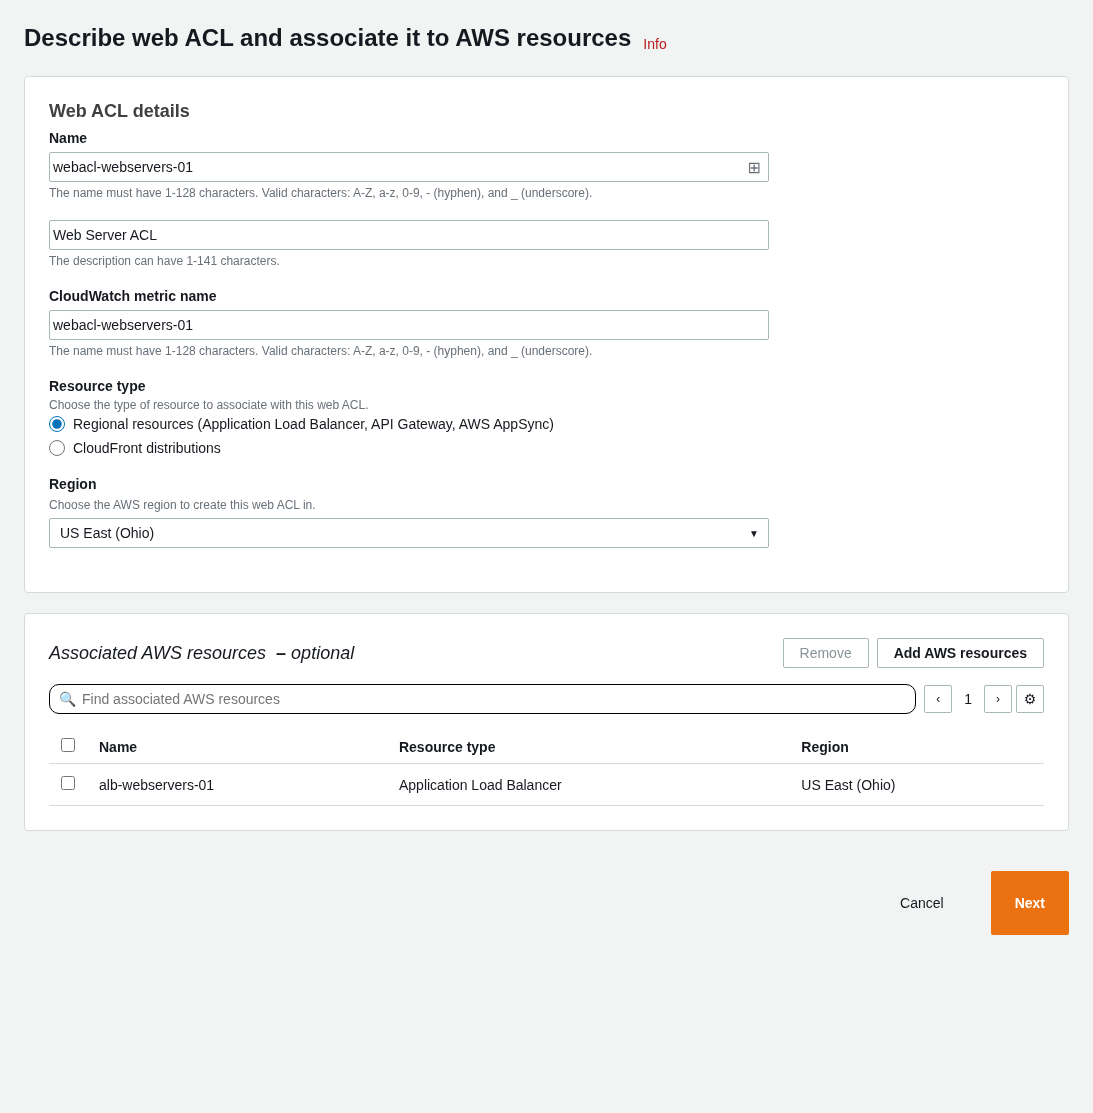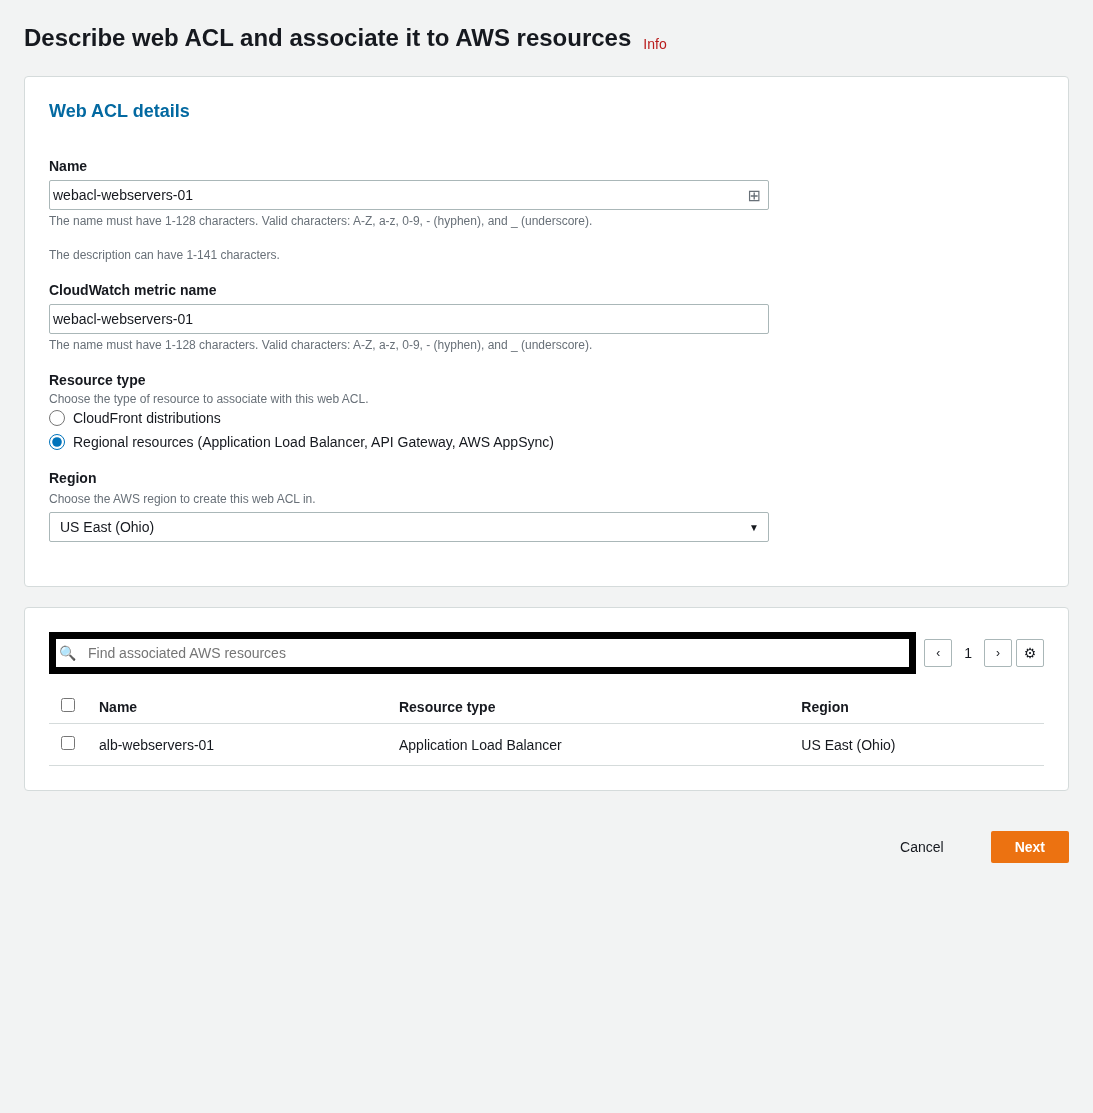--- a/index.html
+++ b/index.html
@@ -33,22 +33,22 @@
     .card {
       background: #fff;
       border: 1px solid #d5dbdb;
       border-radius: 4px;
       padding: 24px;
       margin-bottom: 20px;
     }
     .card-title {
       font-size: 18px;
       font-weight: 700;
-      color: #0369a1;
-      margin-bottom: 36px;
+      color: #404040;
+      margin-bottom: 8px;
     }
     .form-group {
       margin-bottom: 20px;
     }
     .form-label {
       display: block;
       font-size: 14px;
       font-weight: 700;
       color: #16191f;
       margin-bottom: 6px;
@@ -198,22 +198,22 @@
       position: absolute;
       left: 10px;
       top: 50%;
       transform: translateY(-50%);
       color: #687078;
       font-size: 14px;
     }
     .search-input {
       width: 100%;
       padding: 6px 10px 6px 32px;
-      border: 7px solid #000000;
-      border-radius: 0;
+      border: 1px solid #000000;
+      border-radius: 10px;
       font-size: 14px;
       color: #687078;
       background: #fff;
     }
     .pagination {
       display: flex;
       align-items: center;
       gap: 4px;
     }
     .page-btn {
@@ -288,21 +288,21 @@
     .btn-cancel {
       padding: 8px 20px;
       border: none;
       background: transparent;
       font-size: 14px;
       font-weight: 500;
       color: #16191f;
       cursor: pointer;
     }
     .btn-next {
-      padding: 8px 24px;
+      padding: 24px 24px;
       border: none;
       background: #ec7211;
       border-radius: 2px;
       font-size: 14px;
       font-weight: 700;
       color: #fff;
       cursor: pointer;
     }
   </style>
 </head>
@@ -319,56 +319,67 @@
   <div class="form-group">
     <label class="form-label">Name</label>
     <div class="name-input-wrapper">
       <input class="form-input" type="text" value="webacl-webservers-01" style="">
       <span class="input-icon">⊞</span>
     </div>
     <div class="form-hint">The name must have 1-128 characters. Valid characters: A-Z, a-z, 0-9, - (hyphen), and _ (underscore).</div>
   </div>
 
   <div class="form-group">
+    <input class="form-input" type="text" value="Web Server ACL" style="">
     <div class="form-hint">The description can have 1-141 characters.</div>
   </div>
 
   <div class="form-group">
     <label class="form-label">CloudWatch metric name</label>
     <input class="form-input" type="text" value="webacl-webservers-01" style="">
     <div class="form-hint">The name must have 1-128 characters. Valid characters: A-Z, a-z, 0-9, - (hyphen), and _ (underscore).</div>
   </div>
 
   <div class="form-group resource-type-section">
     <div class="section-label">Resource type</div>
     <div class="section-desc">Choose the type of resource to associate with this web ACL.</div>
     <div class="radio-option">
+      <input type="radio" name="resource-type" id="regional" checked="" style="">
+      <label class="radio-label" for="regional">Regional resources (Application Load Balancer, API Gateway, AWS AppSync)</label>
+    </div>
+    <div class="radio-option">
       <input type="radio" name="resource-type" id="cloudfront" style="">
       <label class="radio-label" for="cloudfront">CloudFront distributions</label>
-    </div>
-    <div class="radio-option">
-      <input type="radio" name="resource-type" id="regional" checked="" style="">
-      <label class="radio-label" for="regional">Regional resources (Application Load Balancer, API Gateway, AWS AppSync)</label>
     </div>
   </div>
 
   <div class="form-group">
     <div class="form-label">Region</div>
     <div class="form-hint" style="margin-bottom: 6px;">Choose the AWS region to create this web ACL in.</div>
     <div class="select-wrapper">
       <select class="region-select">
         <option>US East (Ohio)</option>
         <option>US East (N. Virginia)</option>
         <option>US West (Oregon)</option>
       </select>
     </div>
   </div>
 </div>
 
 <div class="card">
+  <div class="assoc-header">
+    <div class="assoc-title">
+      <span>Associated AWS resources</span>
+      &nbsp;–&nbsp;<span>optional</span>
+    </div>
+    <div class="assoc-actions">
+      <button class="btn-remove">Remove</button>
+      <button class="btn-add">Add AWS resources</button>
+    </div>
+  </div>
 
   <div class="search-row">
     <div class="search-wrapper">
       <span class="search-icon-inner">🔍</span>
       <input class="search-input" type="text" placeholder="Find associated AWS resources" style="">
     </div>
     <div class="pagination">
       <button class="page-btn">‹</button>
       <span class="page-num">1</span>
       <button class="page-btn">›</button>

